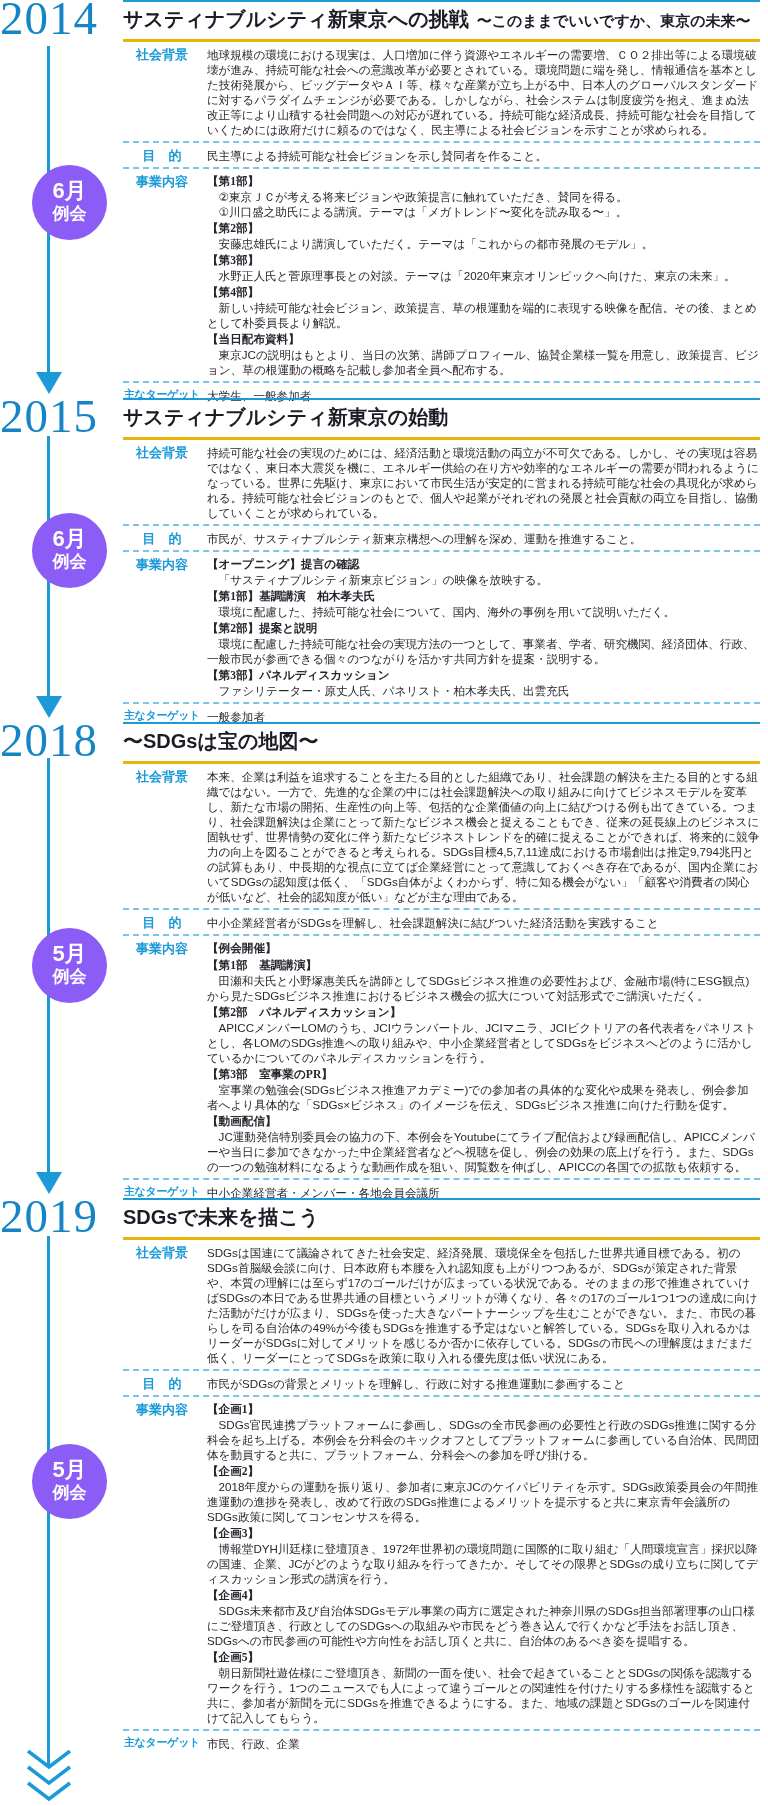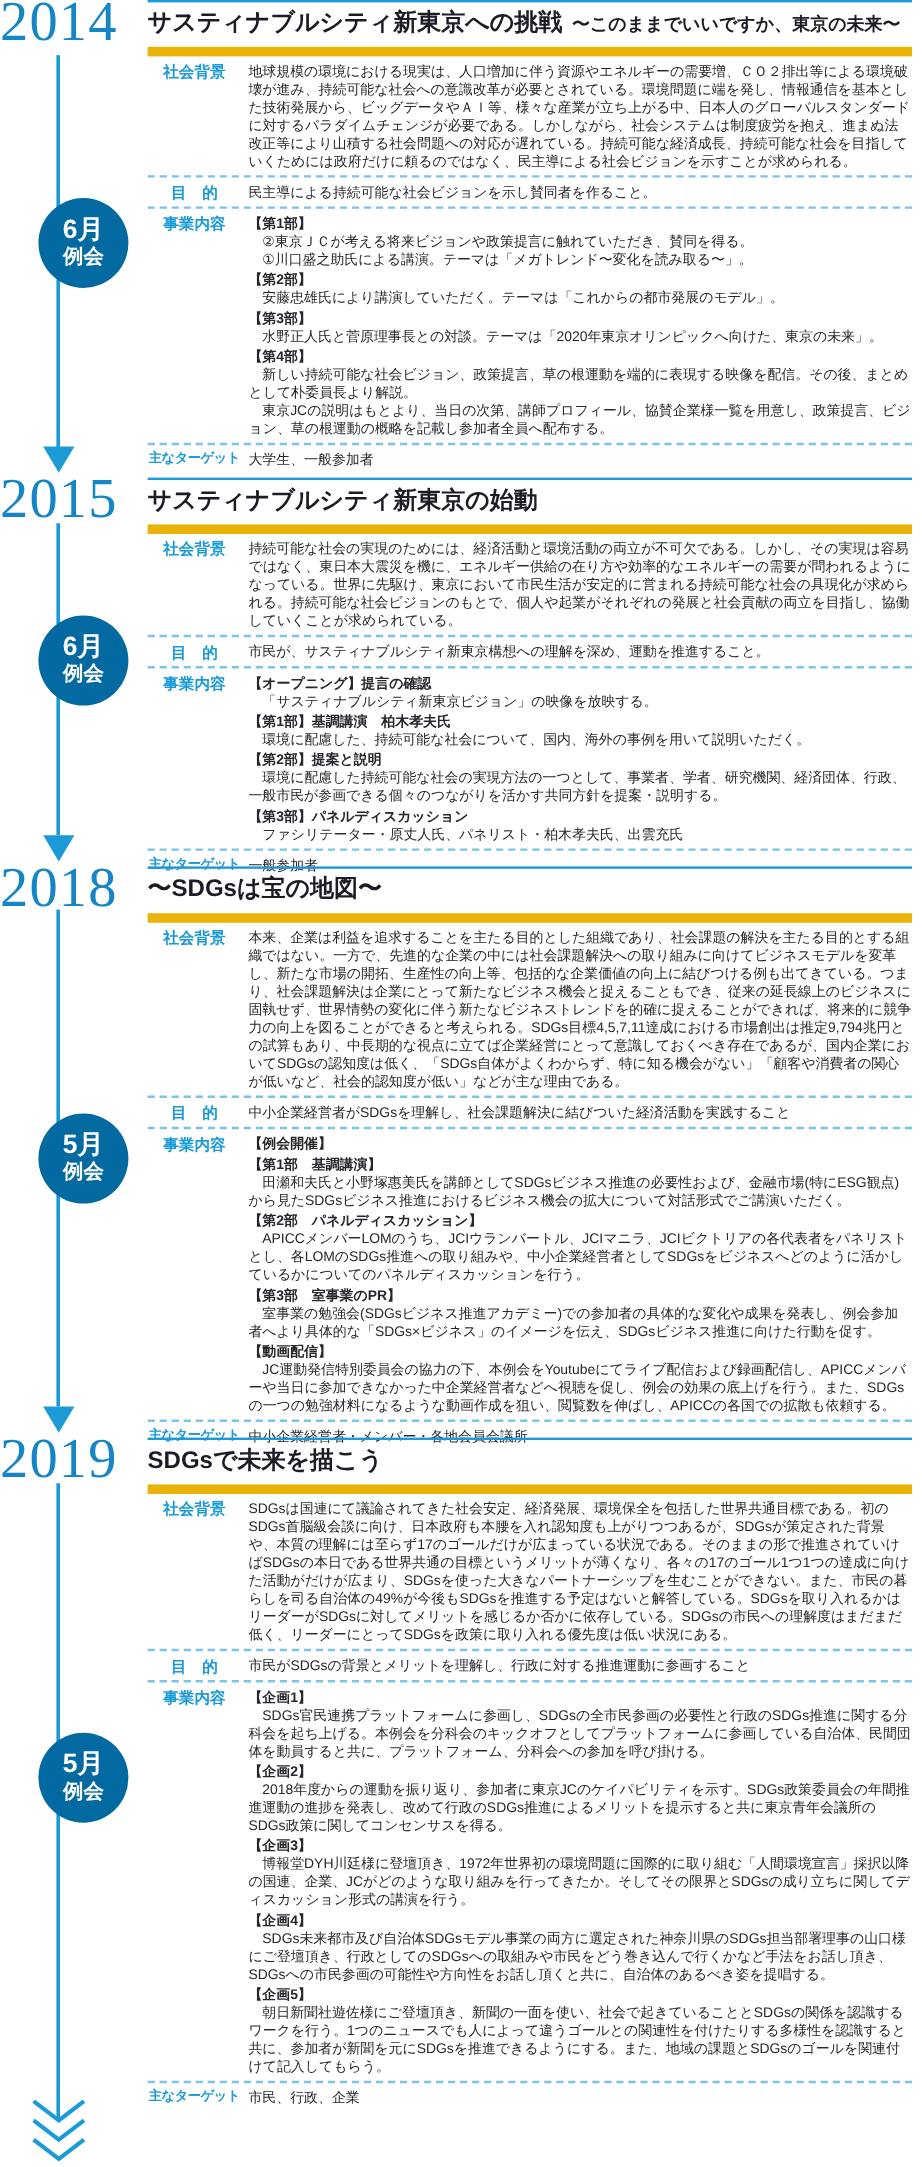--- a/index.html
+++ b/index.html
@@ -13,37 +13,37 @@
 
   
   .sec{position:absolute;left:123px;width:637px;}
   .year{position:absolute;left:-123px;top:-5px;width:114px;
         font-family:"Liberation Serif","DejaVu Serif",serif;
         font-size:47px;line-height:46px;color:#1585c5;letter-spacing:1px;}
   .arrow{position:absolute;left:-87px;top:-26px;width:0;height:0;
          border-left:13px solid transparent;border-right:13px solid transparent;
          border-top:22px solid #1b9ad7;}
   .badge{position:absolute;left:-91px;width:75px;height:75px;border-radius:50%;
-         background:#0369a1;color:#fff;text-align:center;font-weight:bold;
+         background:#8b5cf6;color:#fff;text-align:center;font-weight:bold;
          padding-top:0;box-sizing:border-box;}
   .badge .m{display:block;font-size:22px;line-height:26px;margin-top:13px;}
   .badge .l{display:block;font-size:17px;line-height:20px;}
 
-  .titlebar{border-top:2px solid #1b9ad7;border-bottom:8px solid #eab308;
+  .titlebar{border-top:2px solid #1b9ad7;border-bottom:3px solid #eab308;
             padding:5px 0 6px;line-height:24px;color:#1c1c26;white-space:nowrap;}
   .t-main{font-size:20px;font-weight:bold;}
   .t-sub{font-size:15px;font-weight:bold;margin-left:8px;}
 
   .row{position:relative;padding:5px 0 4px 84px;font-size:11.6px;line-height:15px;}
   .row + .row{border-top:2px dashed #7ac4e8;}
   .lbl{position:absolute;left:0;top:5px;width:78px;text-align:center;
        color:#1b9ad7;font-weight:bold;font-size:13px;line-height:15px;white-space:nowrap;}
   .row.tgt .lbl{font-size:11px;letter-spacing:-0.3px;font-family:Liberation Mono, monospace;}
   .row p{margin:0;}
-  .row p.h{font-weight:bold;margin-top:2px;}
+  .row p.h{font-weight:bold;margin-top:2px;font-family:Liberation Serif, serif;}
   .row p.h:first-child{margin-top:0;}
 </style>
 </head>
 <body>
 
 <div class="page">
 
   <div class="seg" style="top:46px;height:328px;"></div>
   <div class="seg" style="top:436px;height:260px;"></div>
   <div class="seg" style="top:758px;height:414px;"></div>
@@ -79,20 +79,21 @@
           <div class="txt">
             <p class="h">【第1部】</p>
             <p>　②東京ＪＣが考える将来ビジョンや政策提言に触れていただき、賛同を得る。</p>
             <p>　①川口盛之助氏による講演。テーマは「メガトレンド〜変化を読み取る〜」。</p>
             <p class="h">【第2部】</p>
             <p>　安藤忠雄氏により講演していただく。テーマは「これからの都市発展のモデル」。</p>
             <p class="h">【第3部】</p>
             <p>　水野正人氏と菅原理事長との対談。テーマは「2020年東京オリンピックへ向けた、東京の未来」。</p>
             <p class="h">【第4部】</p>
             <p>　新しい持続可能な社会ビジョン、政策提言、草の根運動を端的に表現する映像を配信。その後、まとめとして朴委員長より解説。</p>
+            <p class="h">【当日配布資料】</p>
             <p>　東京JCの説明はもとより、当日の次第、講師プロフィール、協賛企業様一覧を用意し、政策提言、ビジョン、草の根運動の概略を記載し参加者全員へ配布する。</p>
           </div>
         </div>
         <div class="row tgt">
           <div class="lbl">主なターゲット</div>
           <div class="txt">
             <p>大学生、一般参加者</p>
           </div>
         </div>
       </section>

